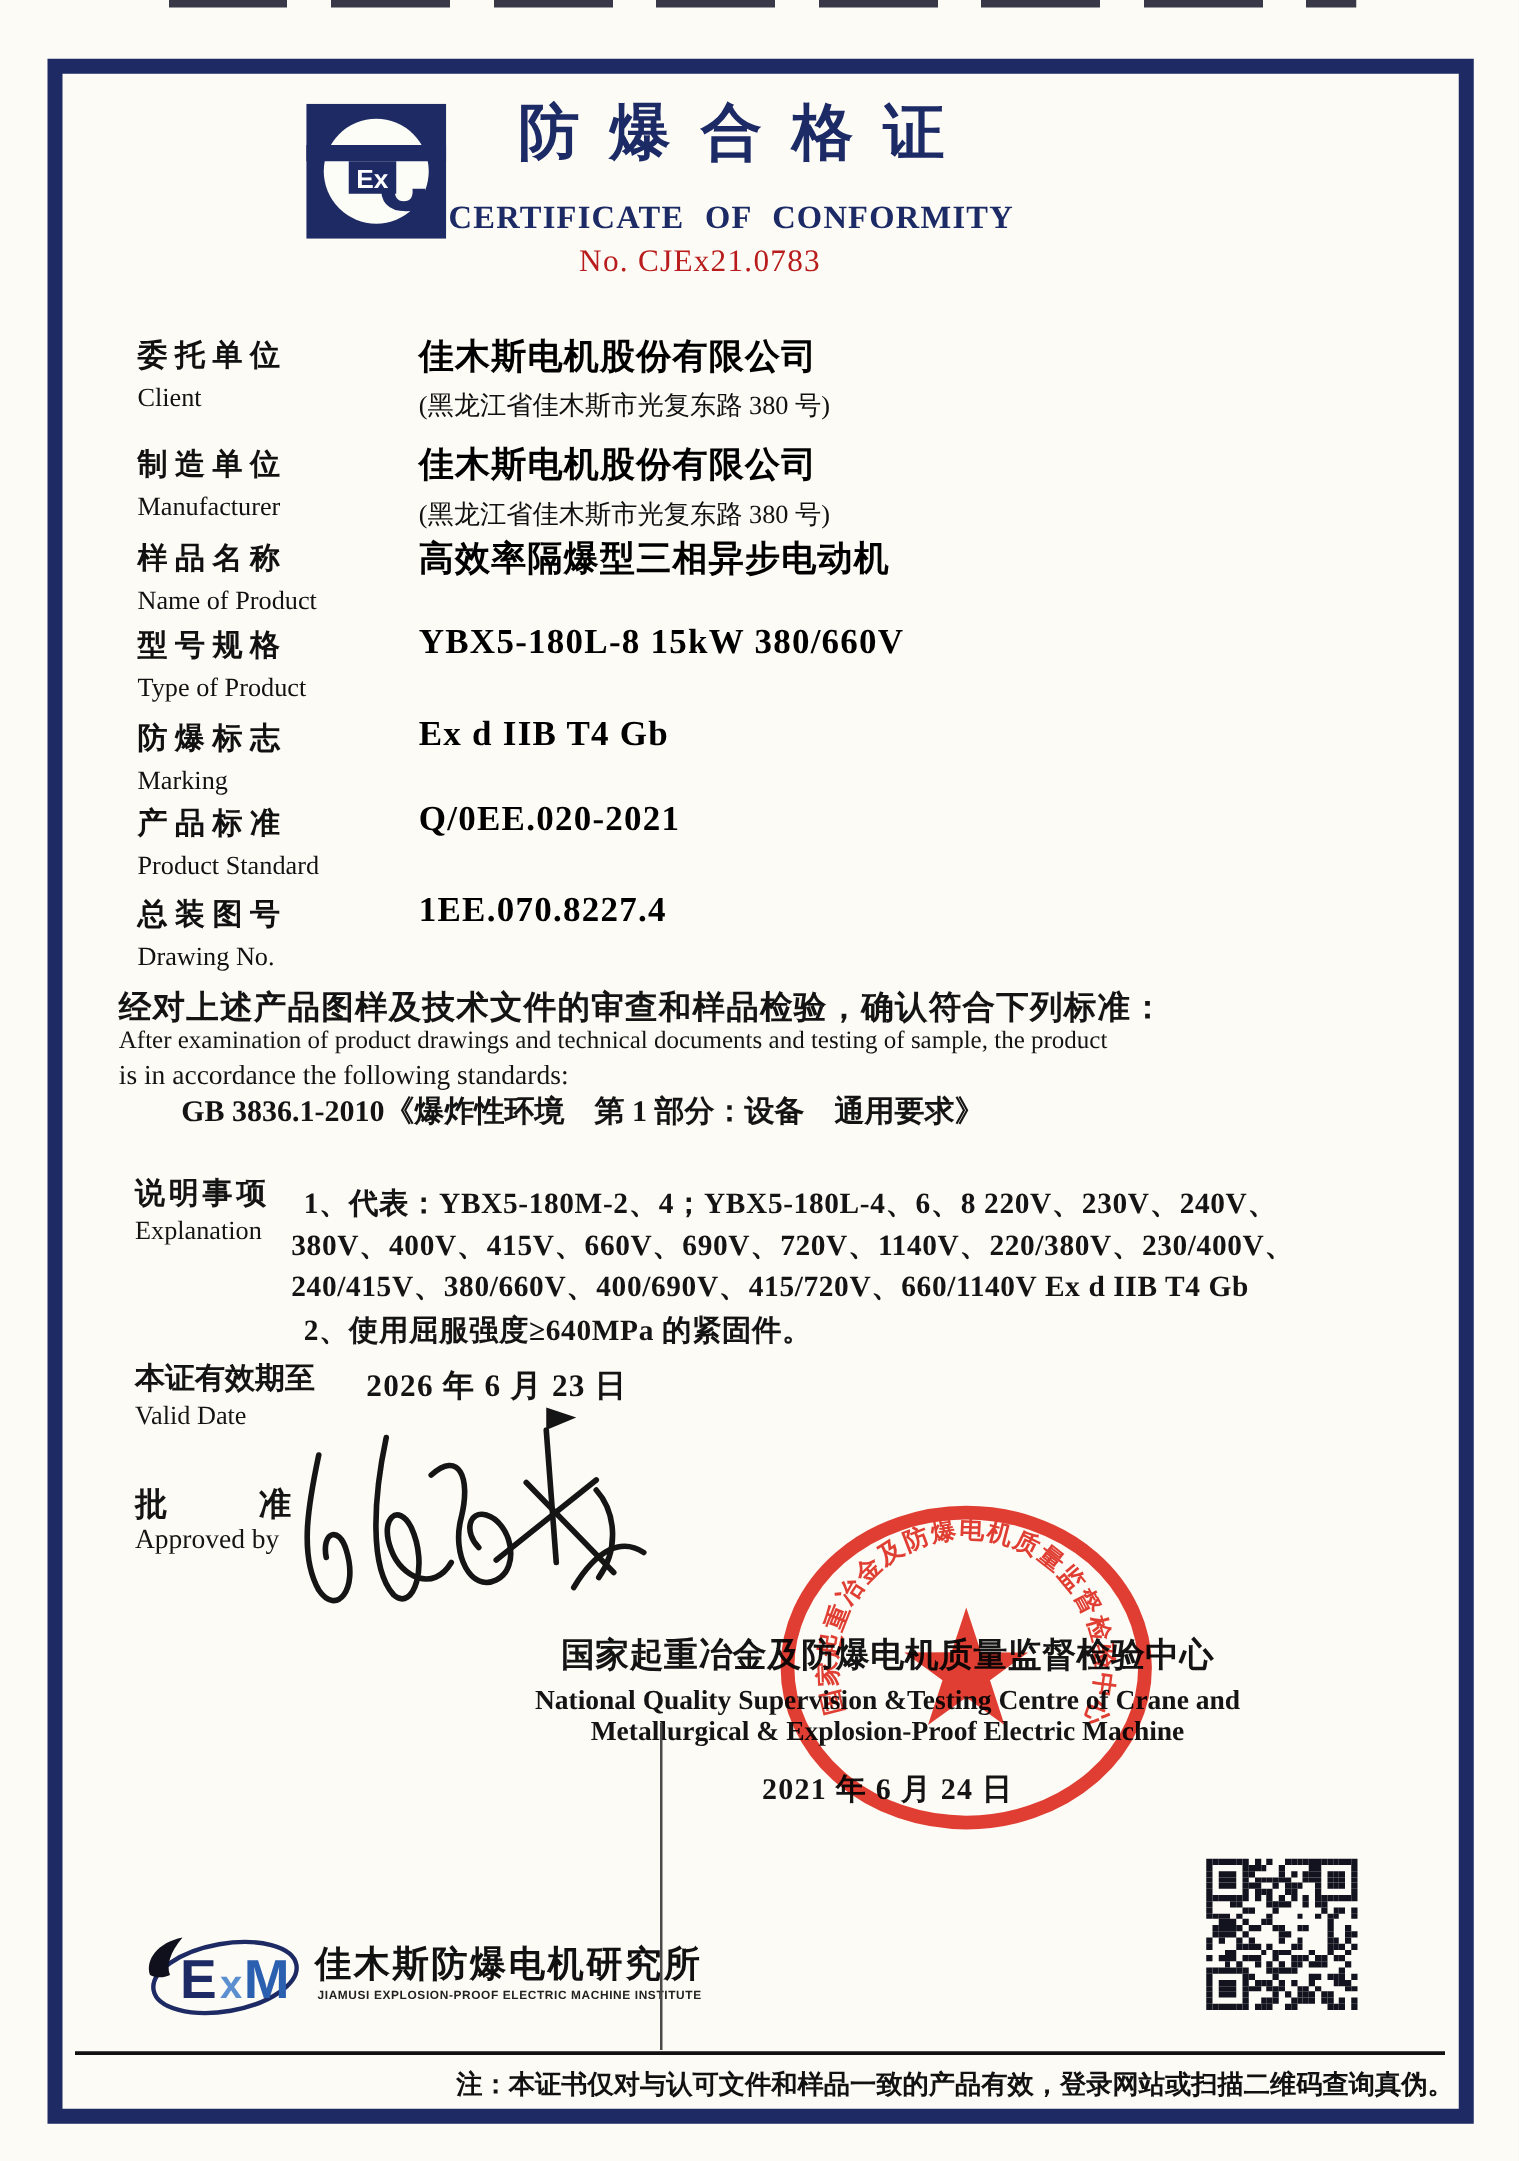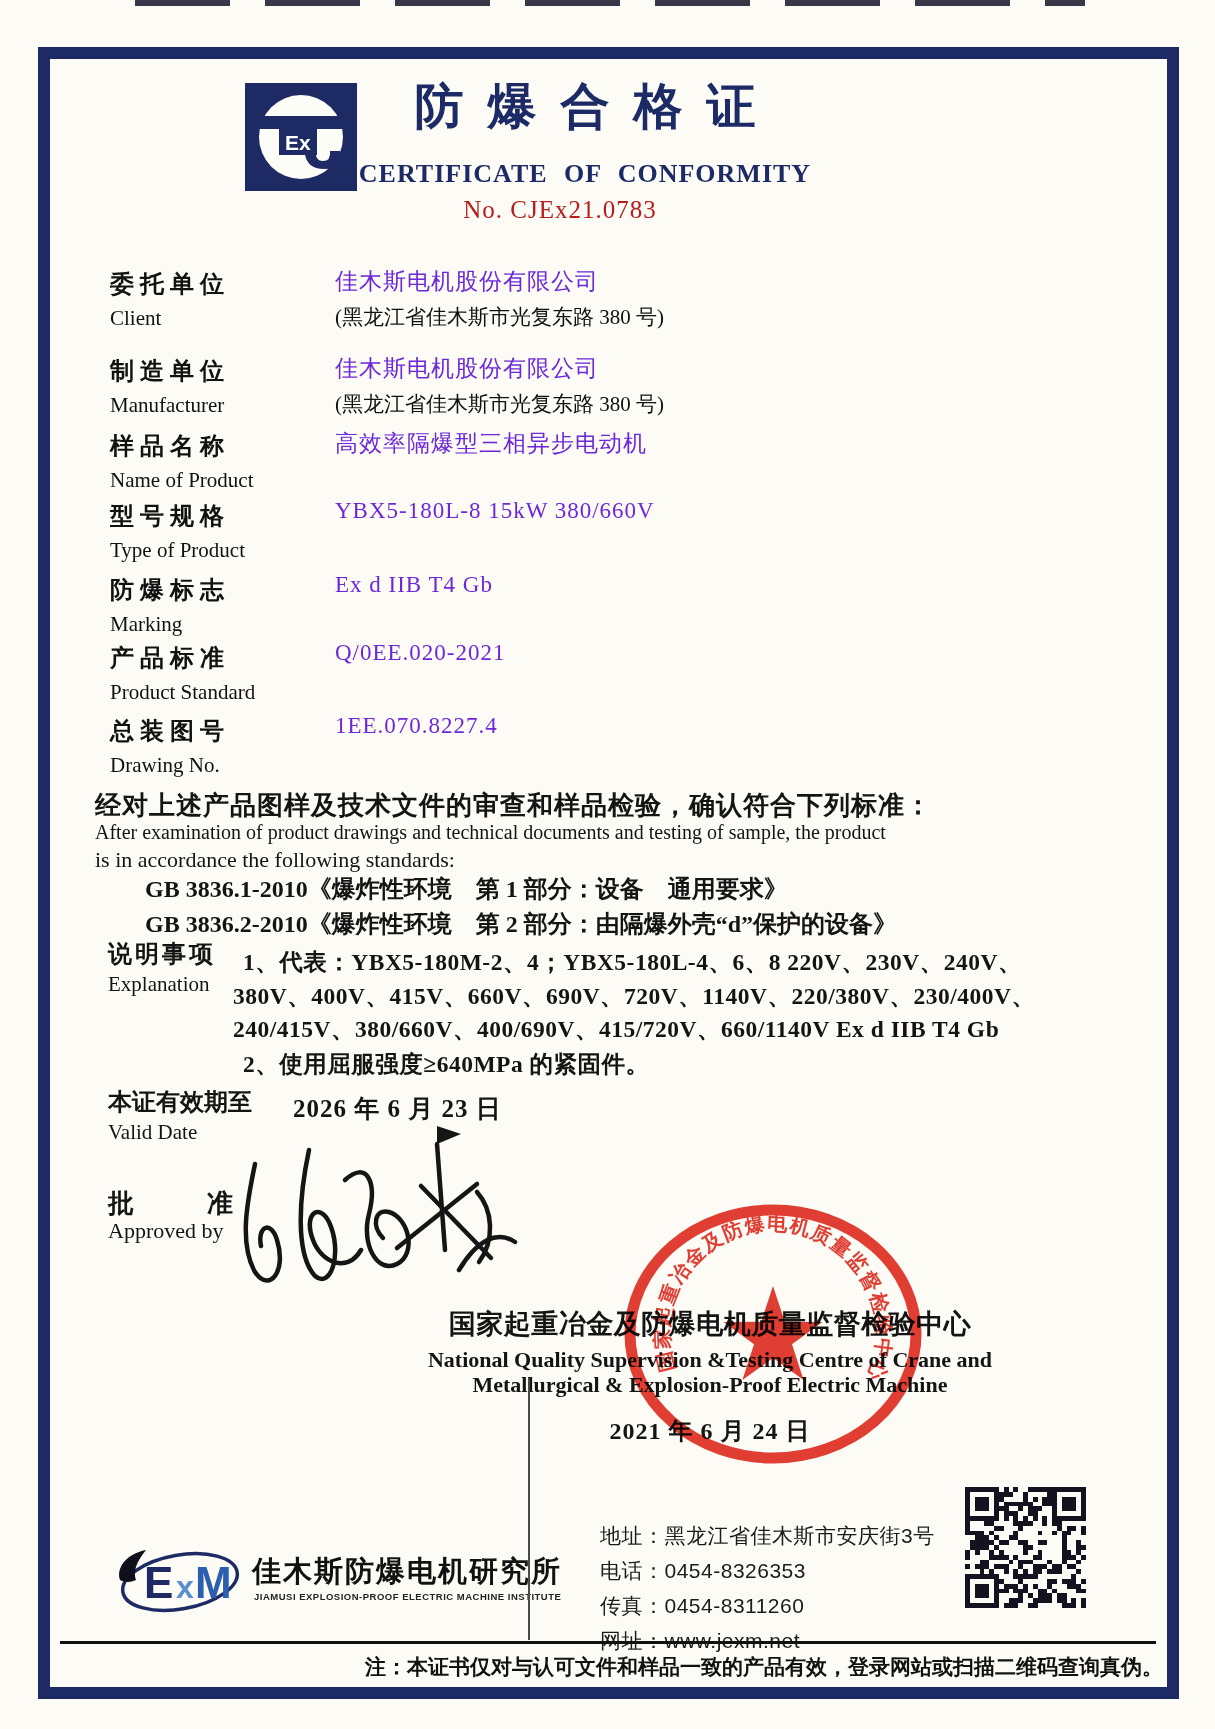--- a/index.html
+++ b/index.html
@@ -22,21 +22,21 @@
   .title-en{margin-top:25px;font-weight:bold;color:#1c2a66;font-size:26px;letter-spacing:1px;word-spacing:9px;}
   .cert-no{position:absolute;left:300px;top:196px;width:520px;text-align:center;
     font-weight:normal;font-size:25px;letter-spacing:1px;color:#b91c1c;}
 
   
   .field-row{position:absolute;left:0;width:1100px;}
   .f-label{position:absolute;left:110px;top:0;}
   .f-cn{font-family:Liberation Sans, sans-serif;font-weight:bold;font-size:24px;letter-spacing:6px;color:#111;}
   .f-en{font-size:21px;margin-top:6px;color:#111;}
   .f-value{position:absolute;left:335px;top:-2px;width:740px;}
-  .f-main{font-size:23px;font-weight:400;letter-spacing:1px;color:#6d28d9;}
+  .f-main{font-size:28px;font-weight:700;letter-spacing:1px;color:#000000;}
   .f-sub{font-size:21px;margin-top:6px;color:#111;}
 
   
   .stmt-cn{position:absolute;left:95px;top:788px;font-family:"Liberation Sans","DejaVu Sans",sans-serif;
     font-weight:bold;font-size:26px;letter-spacing:1px;}
   .stmt-en1{position:absolute;left:95px;top:821px;font-size:20px;}
   .stmt-en2{position:absolute;left:95px;top:847px;font-size:22px;}
   .stmt-std1{position:absolute;left:145px;top:873px;font-size:24px;font-weight:600;}
   .stmt-std2{position:absolute;left:145px;top:908px;font-size:24px;font-weight:600;}
 
@@ -173,21 +173,20 @@
       </div>
     <div class="f-value">
         <div class="f-main">1EE.070.8227.4</div>
       </div>
   </div>
 
   <div class="stmt-cn">经对上述产品图样及技术文件的审查和样品检验，确认符合下列标准：</div>
   <div class="stmt-en1">After examination of product drawings and technical documents and testing of sample, the product</div>
   <div class="stmt-en2">is in accordance the following standards:</div>
   <div class="stmt-std1">GB 3836.1-2010《爆炸性环境　第 1 部分：设备　通用要求》</div>
-  <div class="stmt-std2">GB 3836.2-2010《爆炸性环境　第 2 部分：由隔爆外壳“d”保护的设备》</div>
 
   <div class="exp-label-cn">说明事项</div>
   <div class="exp-label-en">Explanation</div>
   <div class="exp-line exp-l1">1、代表：YBX5-180M-2、4；YBX5-180L-4、6、8  220V、230V、240V、</div>
   <div class="exp-line exp-l2">380V、400V、415V、660V、690V、720V、1140V、220/380V、230/400V、</div>
   <div class="exp-line exp-l3">240/415V、380/660V、400/690V、415/720V、660/1140V   Ex d IIB T4 Gb</div>
   <div class="exp-line exp-l4">2、使用屈服强度≥640MPa 的紧固件。</div>
 
   <div class="valid-cn">本证有效期至</div>
   <div class="valid-en">Valid Date</div>
@@ -238,26 +237,20 @@
     <path d="M4,40 C0,28 10,14 30,10 C20,22 17,32 20,40 C14,43 8,42 4,40 Z" fill="#10101c"></path>
     <text x="28" y="58" font-family="Liberation Sans, DejaVu Sans, sans-serif" font-size="44" font-weight="bold" fill="#1d2a63">E</text>
     <text x="60" y="58" font-family="Liberation Sans, DejaVu Sans, sans-serif" font-size="32" font-weight="bold" fill="#5b8fd0">x</text>
     <text x="79" y="58" font-family="Liberation Sans, DejaVu Sans, sans-serif" font-size="44" font-weight="bold" fill="#2b5fb0">M</text>
   </svg>
   <div class="inst-cn">佳木斯防爆电机研究所</div>
   <div class="inst-en">JIAMUSI EXPLOSION-PROOF ELECTRIC MACHINE INSTITUTE</div>
 
   <div class="vdivider"></div>
 
-  <div class="contact">
-    <div class="contact-line"><span>地址：</span><span>黑龙江省佳木斯市安庆街3号</span></div>
-    <div class="contact-line"><span>电话：</span><span>0454-8326353</span></div>
-    <div class="contact-line"><span>传真：</span><span>0454-8311260</span></div>
-    <div class="contact-line"><span>网址：</span><span>www.jexm.net</span></div>
-  </div>
 
   <div class="qr">
       <div class="qc on"></div>
       <div class="qc on"></div>
       <div class="qc on"></div>
       <div class="qc on"></div>
       <div class="qc on"></div>
       <div class="qc on"></div>
       <div class="qc on"></div>
       <div class="qc"></div>

